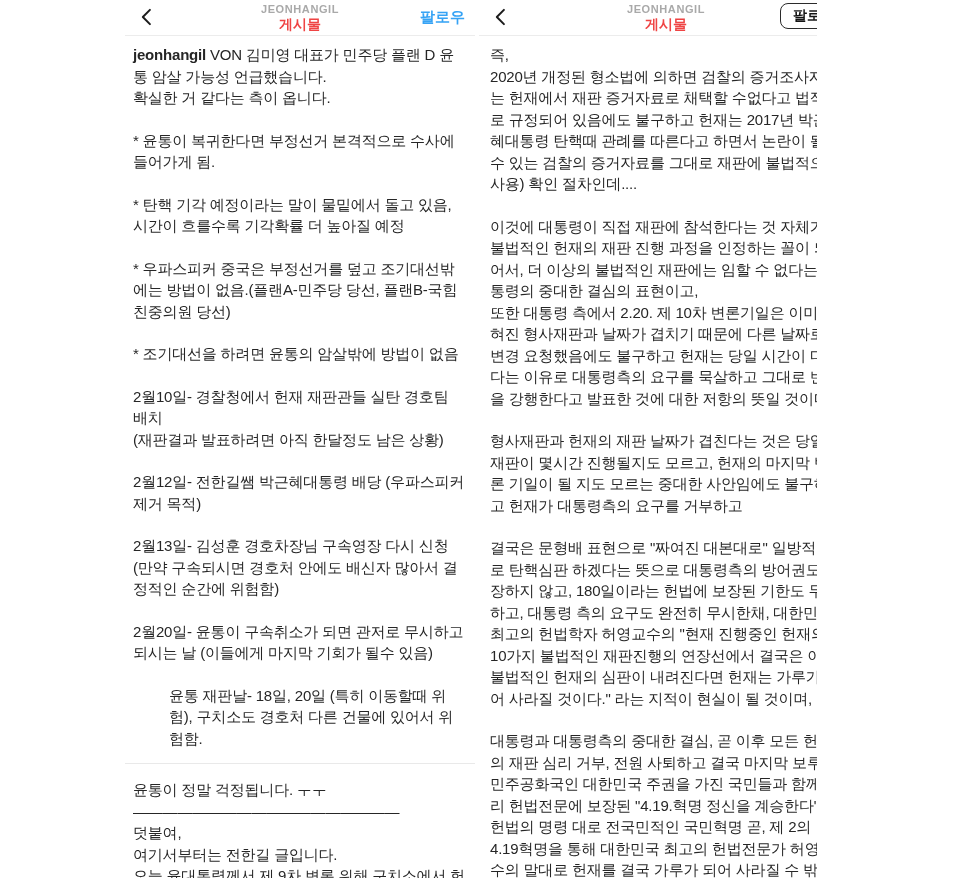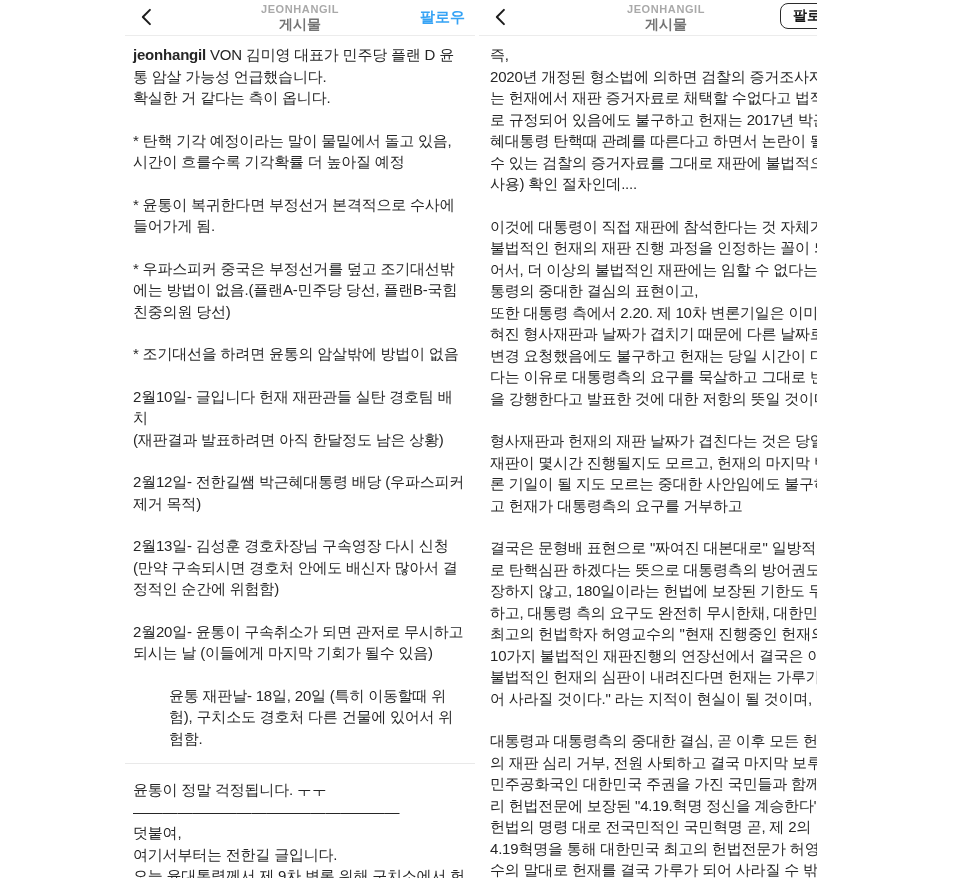--- a/index.html
+++ b/index.html
@@ -17,21 +17,21 @@
     position:relative;height:35px;
     border-bottom:1px solid #ececec;
   }
   .header-titles{
     position:absolute;left:0;right:0;top:3px;text-align:center;
   }
   .account-name{
     font-size:11px;font-weight:700;color:#a9a9a9;letter-spacing:0.6px;line-height:13px;
   }
   .page-title{
-    font-size:14px;font-weight:700;color:#737373;line-height:16px;
+    font-size:14px;font-weight:700;color:#ef4444;line-height:16px;
   }
   .back-btn{
     position:absolute;left:12px;top:7px;width:20px;height:20px;cursor:pointer;
   }
   .follow-link{
     position:absolute;right:10px;top:8px;
     font-size:15px;font-weight:700;color:#36a3f5;cursor:pointer;
   }
   .follow-btn{
     position:absolute;right:5px;top:3px;
@@ -69,25 +69,25 @@
       <div class="header-titles">
         <div class="account-name">JEONHANGIL</div>
         <div class="page-title">게시물</div>
       </div>
       <span class="follow-link">팔로우</span>
     </div>
 
     <div class="post-body">
       <p class="para"><span class="username">jeonhangil</span><span> VON 김미영 대표가 민주당 플랜 D 윤통 암살 가능성 언급했습니다.
 확실한 거 같다는 측이 옵니다.</span></p>
+      <p class="para">* 윤통이 복귀한다면 부정선거 본격적으로 수사에 들어가게 됨.</p>
       <p class="para">* 탄핵 기각 예정이라는 말이 물밑에서 돌고 있음, 시간이 흐를수록 기각확률 더 높아질 예정</p>
-      <p class="para">* 윤통이 복귀한다면 부정선거 본격적으로 수사에 들어가게 됨.</p>
       <p class="para">* 우파스피커 중국은 부정선거를 덮고 조기대선밖에는 방법이 없음.(플랜A-민주당 당선, 플랜B-국힘 친중의원 당선)</p>
       <p class="para">* 조기대선을 하려면 윤통의 암살밖에 방법이 없음</p>
-      <p class="para">2월10일- 글입니다 헌재 재판관들 실탄 경호팀 배치
+      <p class="para">2월10일- 경찰청에서 헌재 재판관들 실탄 경호팀 배치
 (재판결과 발표하려면 아직 한달정도 남은 상황)</p>
       <p class="para">2월12일- 전한길쌤 박근혜대통령 배당 (우파스피커 제거 목적)</p>
       <p class="para">2월13일- 김성훈 경호차장님 구속영장 다시 신청 (만약 구속되시면 경호처 안에도 배신자 많아서 결정적인 순간에 위험함)</p>
       <p class="para">2월20일- 윤통이 구속취소가 되면 관저로 무시하고 되시는 날 (이들에게 마지막 기회가 될수 있음)</p>
       <p class="para tight">윤통 재판날- 18일, 20일 (특히 이동할때 위험), 구치소도 경호처 다른 건물에 있어서 위험함.</p>
       <div class="stitch-line"></div>
       <p class="para">윤통이 정말 걱정됩니다. ㅜㅜ
 ——————————————————
 덧붙여,
 여기서부터는 전한길 글입니다.

